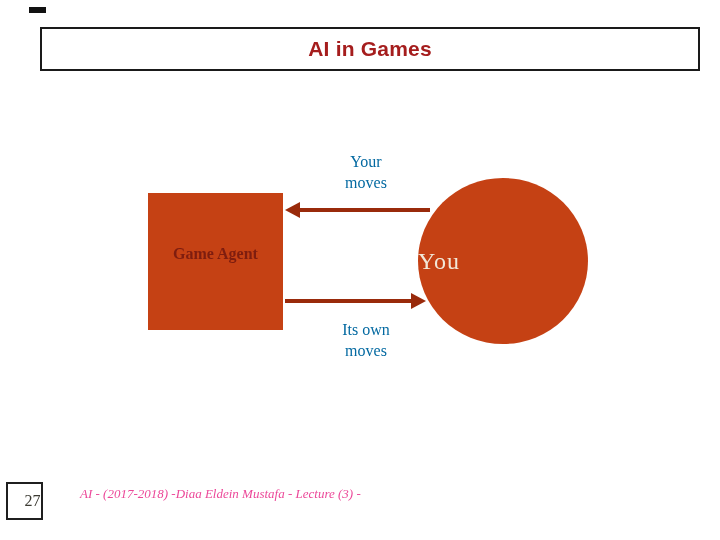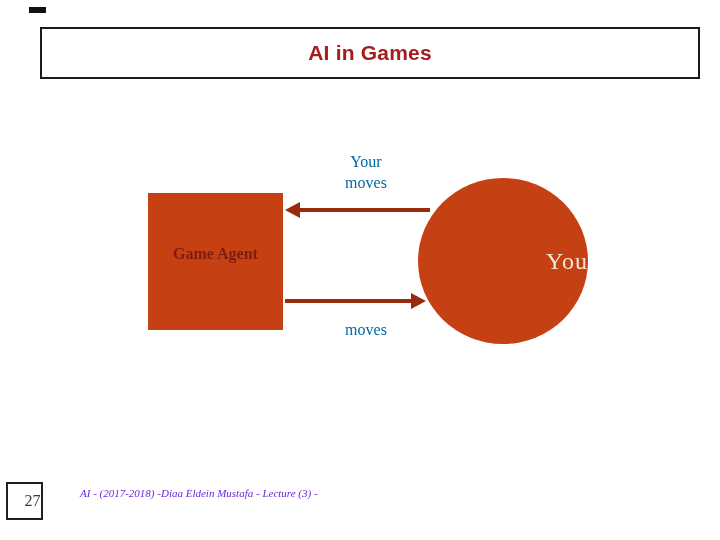--- a/index.html
+++ b/index.html
@@ -14,21 +14,21 @@
   }
   .corner-mark {
     position: absolute;
     left: 29px; top: 7px;
     width: 17px; height: 6px;
     background: #111111;
   }
   .title-box {
     position: absolute;
     left: 40px; top: 27px;
-    width: 660px; height: 52px;
+    width: 660px; height: 44px;
     background: #ffffff;
     border: 2px solid #1a1a1a;
     display: flex;
     align-items: center;
     justify-content: center;
   }
   .title-box h1 {
     font-family: "Liberation Sans", sans-serif;
     font-weight: bold;
     font-size: 21px;
@@ -65,35 +65,35 @@
     font-size: 16px;
     color: #7E1D0F;
     white-space: nowrap;
   }
   .you-label-wrap {
     position: absolute;
     left: 418px; top: 178px;
     width: 170px; height: 166px;
     display: flex;
     align-items: center;
-    justify-content: flex-end;
+    justify-content: flex-start;
   }
   .you-label-wrap span {
     font-size: 24px;
     color: #F2E8D8;
     letter-spacing: 1px;
   }
   .footer-text {
     position: absolute;
     left: 80px; top: 484px;
     width: 420px;
     font-style: italic;
-    font-size: 11px;
+    font-size: 13px;
     line-height: 19px;
-    color: #6d28d9;
+    color: #ec4899;
   }
   .page-box {
     position: absolute;
     left: 6px; top: 482px;
     width: 37px; height: 38px;
     background: #ffffff;
     border: 2px solid #1f1f1f;
     display: flex;
     align-items: center;
     justify-content: center;
@@ -131,20 +131,21 @@
 
   <div class="agent-label-wrap">
     <span>Game Agent</span>
   </div>
 
   <div class="you-label-wrap">
     <span>You</span>
   </div>
 
   <div class="flow-label its-own-moves">
+    <div>Its own</div>
     <div>moves</div>
   </div>
 
   <div class="footer-text">
     <div>AI - (2017-2018) -Diaa Eldein Mustafa - Lecture (3) -</div>
   </div>
 
   <div class="page-box">
     <span>27</span>
   </div>

